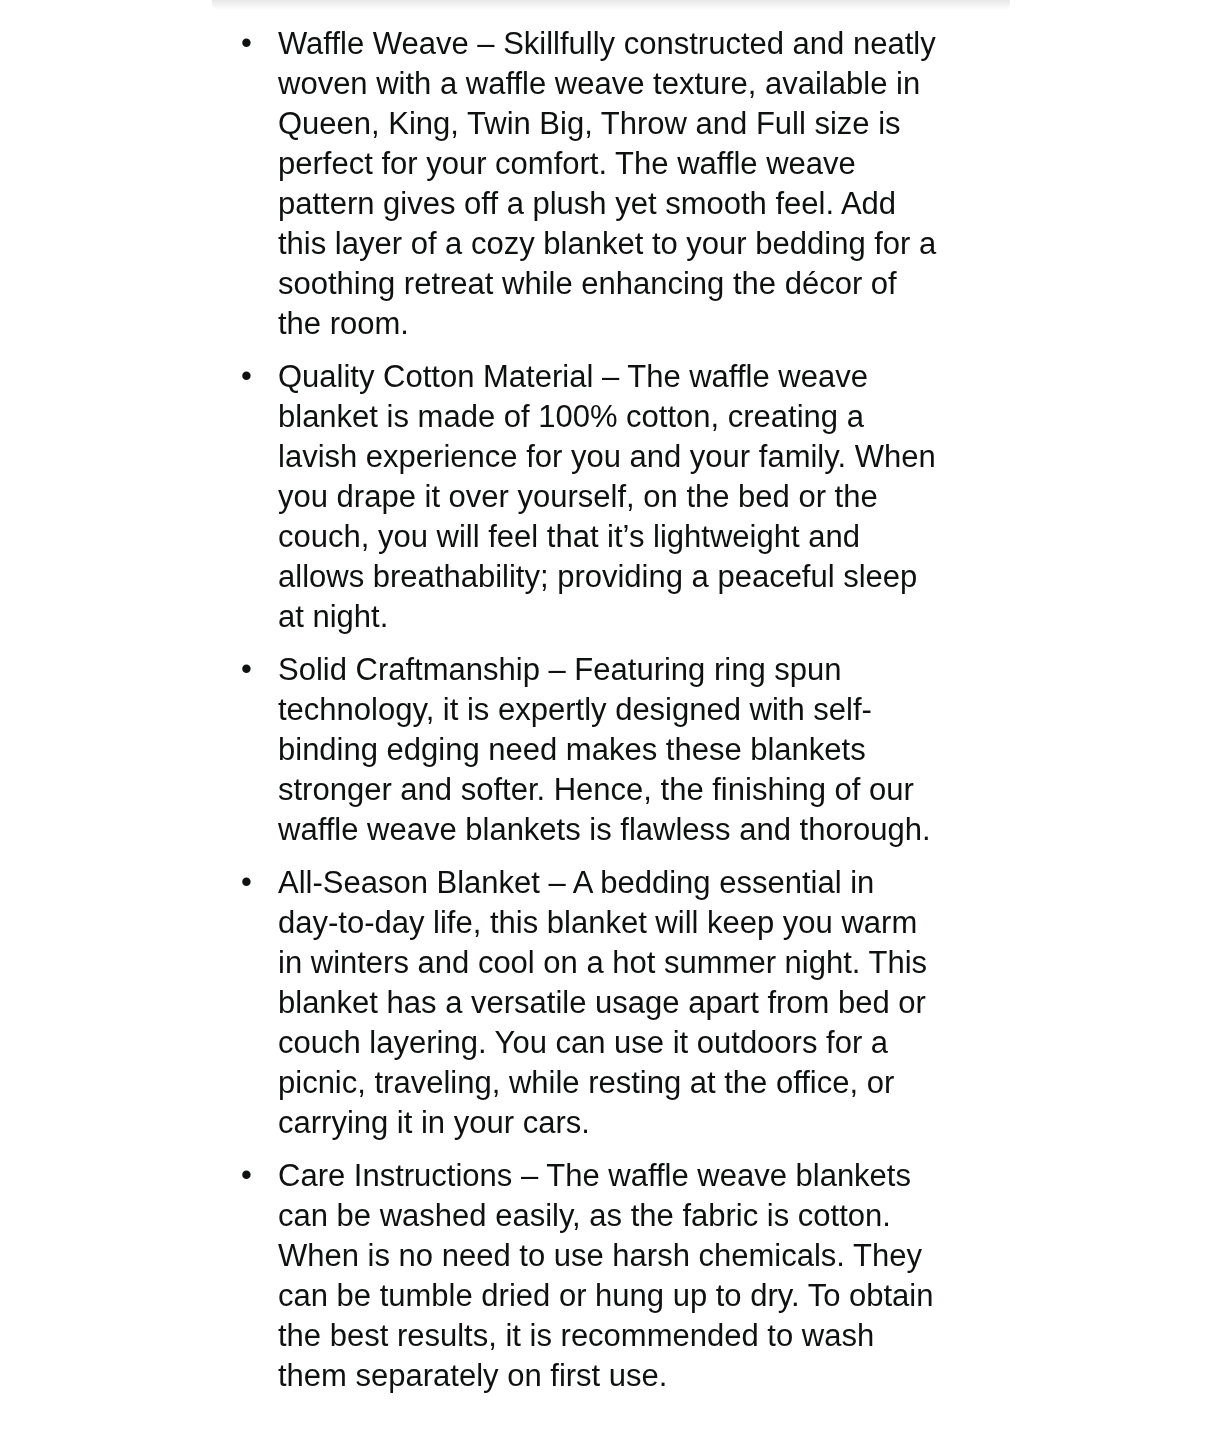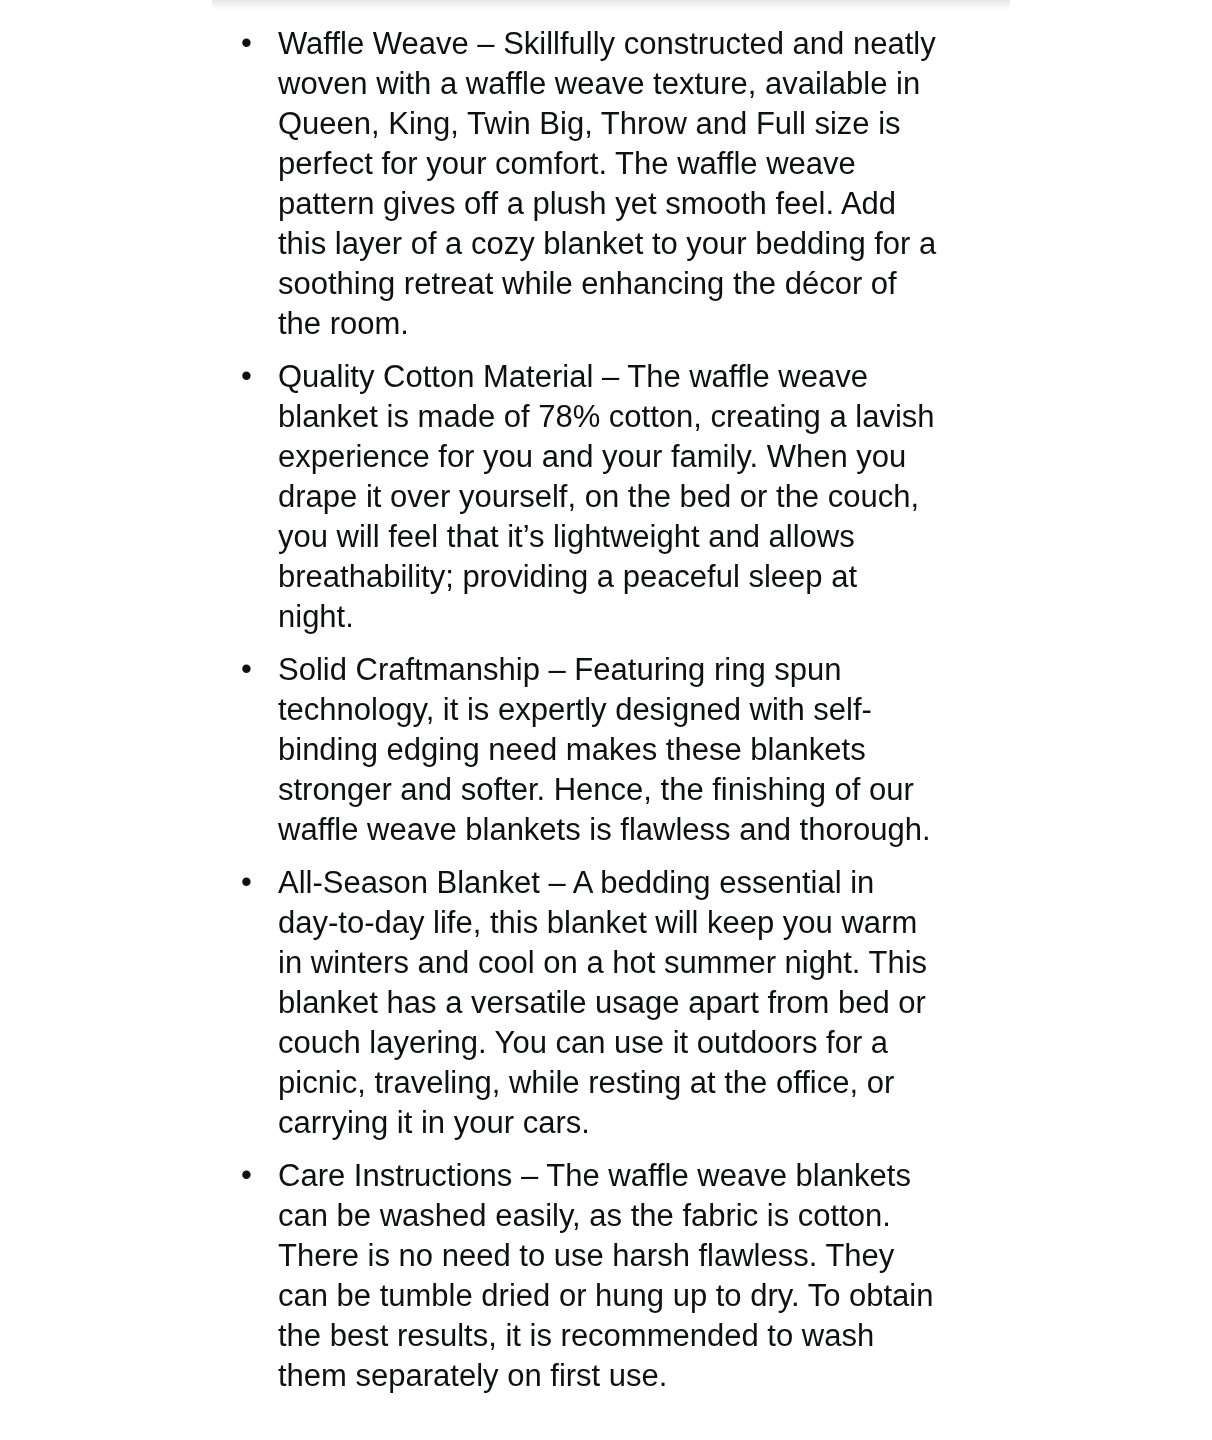--- a/index.html
+++ b/index.html
@@ -58,27 +58,27 @@
 
 <div class="top-strip"></div>
 
 <ul class="bullets">
   <li class="bullet-point">
     <span class="dot">•</span>
     <span>Waffle Weave – Skillfully constructed and neatly woven with a waffle weave texture, available in Queen, King, Twin Big, Throw and Full size is perfect for your comfort. The waffle weave pattern gives off a plush yet smooth feel. Add this layer of a cozy blanket to your bedding for a soothing retreat while enhancing the décor of the room.</span>
   </li>
   <li class="bullet-point">
     <span class="dot">•</span>
-    <span>Quality Cotton Material – The waffle weave blanket is made of 78% cotton, creating a lavish experience for you and your family. When you drape it over yourself, on the bed or the couch, you will feel that it’s lightweight and allows breathability; providing a peaceful sleep at night.</span>
+    <span>Quality Cotton Material – The waffle weave blanket is made of 100% cotton, creating a lavish experience for you and your family. When you drape it over yourself, on the bed or the couch, you will feel that it’s lightweight and allows breathability; providing a peaceful sleep at night.</span>
   </li>
   <li class="bullet-point">
     <span class="dot">•</span>
     <span>Solid Craftmanship – Featuring ring spun technology, it is expertly designed with self-binding edging need makes these blankets stronger and softer. Hence, the finishing of our waffle weave blankets is flawless and thorough.</span>
   </li>
   <li class="bullet-point">
     <span class="dot">•</span>
     <span>All-Season Blanket – A bedding essential in day-to-day life, this blanket will keep you warm in winters and cool on a hot summer night. This blanket has a versatile usage apart from bed or couch layering. You can use it outdoors for a picnic, traveling, while resting at the office, or carrying it in your cars.</span>
   </li>
   <li class="bullet-point">
     <span class="dot">•</span>
-    <span>Care Instructions – The waffle weave blankets can be washed easily, as the fabric is cotton. There is no need to use harsh flawless. They can be tumble dried or hung up to dry. To obtain the best results, it is recommended to wash them separately on first use.</span>
+    <span>Care Instructions – The waffle weave blankets can be washed easily, as the fabric is cotton. When is no need to use harsh chemicals. They can be tumble dried or hung up to dry. To obtain the best results, it is recommended to wash them separately on first use.</span>
   </li>
 </ul>
 
 </body></html>

